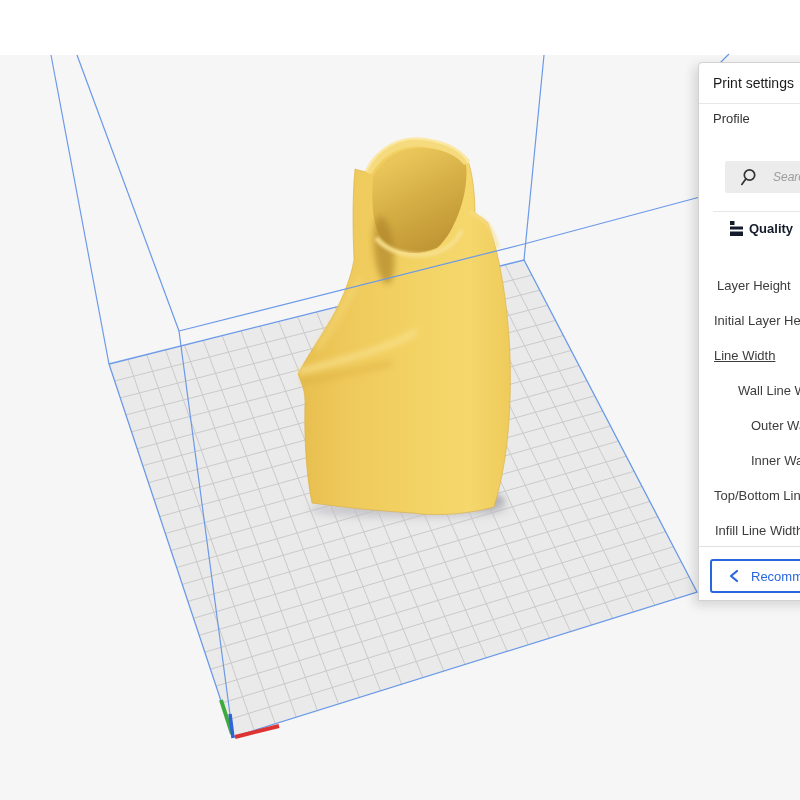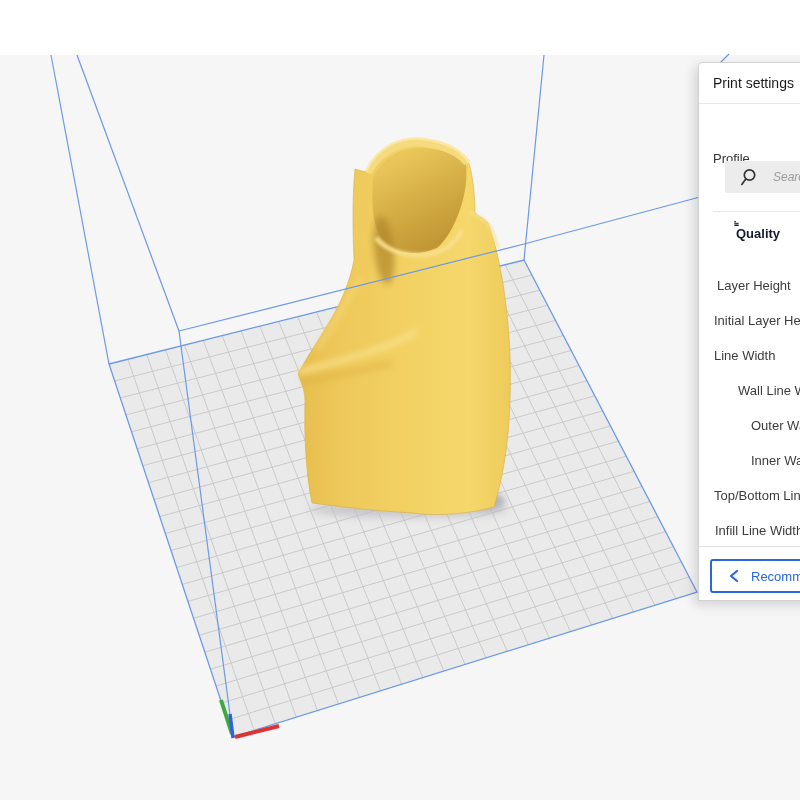--- a/index.html
+++ b/index.html
@@ -6,29 +6,29 @@
             font-family:"Liberation Sans",sans-serif;}
   #stage{position:relative;width:800px;height:732px;}
   #scene{position:absolute;left:0;top:0;}
 
   
   #panel{position:absolute;left:698px;top:62px;width:172px;height:539px;background:#ffffff;
          border:1px solid #d2d2d2;border-radius:4px 4px 0 0;
          box-shadow:-4px 4px 12px rgba(0,0,0,0.14);box-sizing:border-box;}
   .p-header{height:40px;border-bottom:1px solid #e7e7e7;display:flex;align-items:center;
             padding-left:14px;font-size:14px;font-weight:500;color:#1b1b1b;}
-  .p-profile{position:absolute;left:14px;top:48px;height:18px;font-size:13px;color:#333;margin-top:40px;}
+  .p-profile{position:absolute;left:14px;top:48px;height:18px;font-size:13px;color:#333;}
   .searchbox{position:absolute;left:26px;top:98px;width:140px;height:32px;background:#ececec;
              border-radius:2px;display:flex;align-items:center;}
   .searchbox .mag{margin-left:15px;}
   .searchbox input{border:none;background:transparent;outline:none;margin-left:14px;width:90px;
                    font-size:12px;font-style:italic;color:#555;font-family:"Liberation Sans",sans-serif;}
   .searchbox input::placeholder{color:#9b9b9b;font-style:italic;}
   .sep1{position:absolute;left:14px;top:148px;width:158px;height:1px;background:#e7e7e7;}
-  .qrow{position:absolute;left:31px;top:158px;height:20px;display:flex;cursor:pointer;flex-direction:column;}
+  .qrow{position:absolute;left:31px;top:158px;height:20px;display:flex;cursor:pointer;}
   .qrow .qlabel{margin-left:6px;font-size:13px;font-weight:bold;color:#141c2b;white-space:nowrap;}
   .rows{position:absolute;left:0;top:0;width:172px;height:483px;overflow:hidden;}
   .srow{position:absolute;height:18px;font-size:13px;color:#3c3c3c;white-space:nowrap;
         display:flex;align-items:center;cursor:pointer;margin-top:20px;}
   .p-footer-sep{position:absolute;left:0;top:483px;width:172px;height:1px;background:#e0e0e0;}
   .rec-btn{position:absolute;left:11px;top:496px;width:160px;height:34px;background:#fff;
            border:2px solid #2a66e0;border-radius:3px;box-sizing:border-box;display:flex;
            align-items:center;cursor:pointer;padding:0;}
   .rec-btn .chev{margin-left:17px;display:flex;align-items:center;}
   .rec-btn .blabel{margin-left:12px;font-size:13px;font-weight:500;color:#2a66e0;white-space:nowrap;}
@@ -182,21 +182,21 @@
         <rect x="0" y="0" width="4.5" height="4" fill="#141c2b"></rect>
         <rect x="0" y="5.5" width="13" height="3" fill="#141c2b"></rect>
         <rect x="0" y="10.5" width="13" height="4.5" fill="#141c2b"></rect>
       </svg>
       <span class="qlabel">Quality</span>
     </div>
 
     <div class="rows">
       <div class="srow" style="top:193px;left:18px;">Layer Height</div>
       <div class="srow" style="top:228px;left:15px;">Initial Layer Height</div>
-      <div class="srow" style="top:263px;left:15px;">Line Width</div>
+      <div class="srow" style="top:263px;left:15px;text-decoration:underline;">Line Width</div>
       <div class="srow" style="top:298px;left:39px;">Wall Line Width</div>
       <div class="srow" style="top:333px;left:52px;">Outer Wall Line Width</div>
       <div class="srow" style="top:368px;left:52px;">Inner Wall(s) Line Width</div>
       <div class="srow" style="top:403px;left:15px;">Top/Bottom Line Width</div>
       <div class="srow" style="top:438px;left:16px;">Infill Line Width</div>
       <div class="srow" style="top:470px;left:42px;">Skirt/Brim Line Width</div>
     </div>
 
     <div class="p-footer-sep"></div>
 

